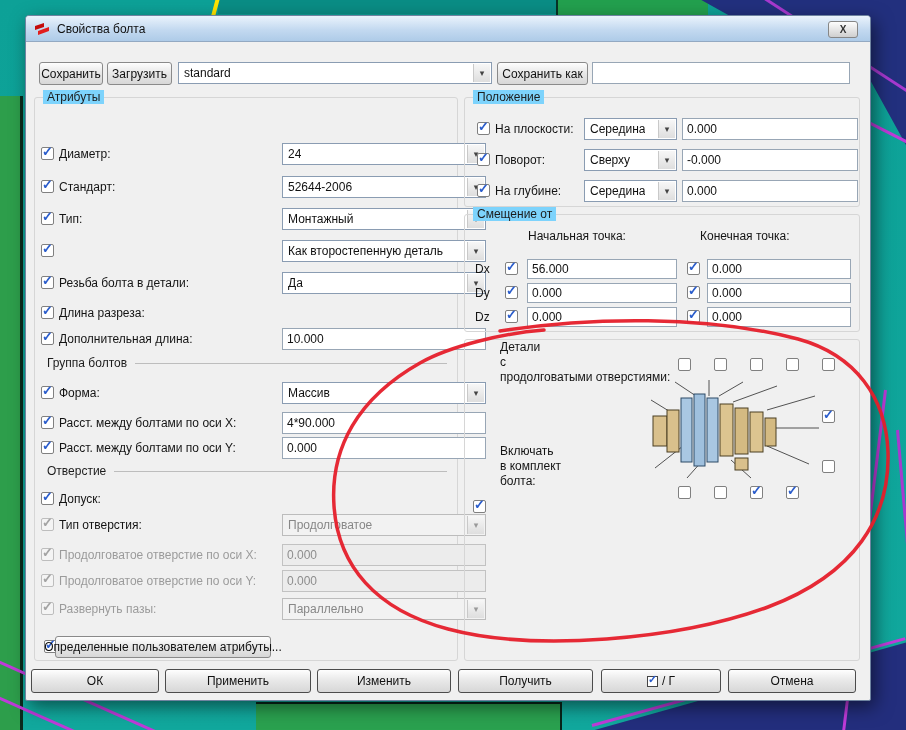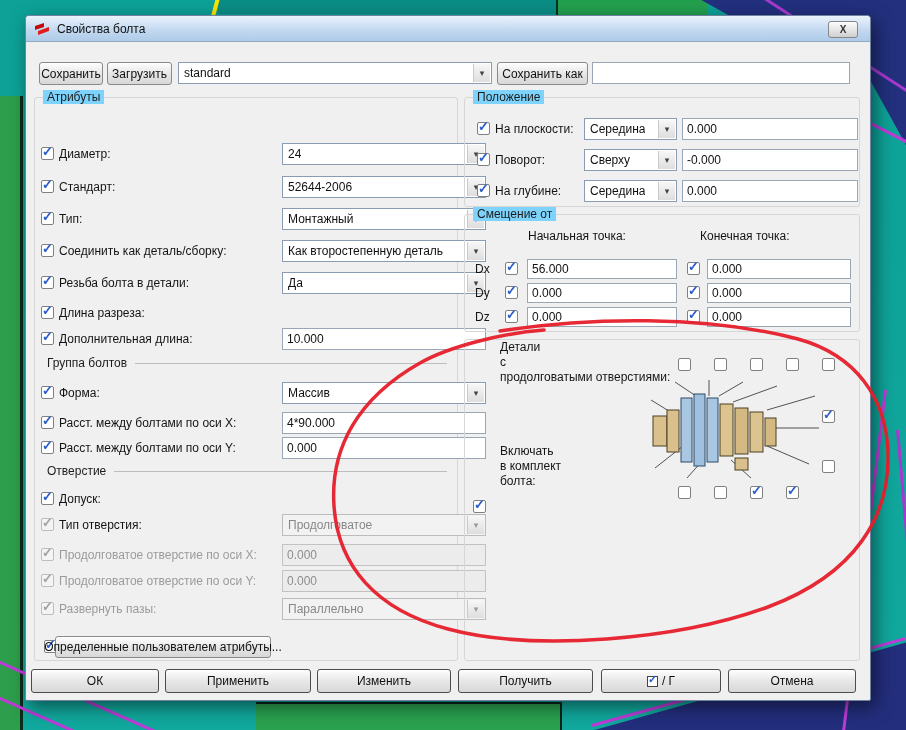--- a/index.html
+++ b/index.html
@@ -149,21 +149,20 @@
       <div class="arow" style="top:110px;">
         <span class="cb checked"></span>
         <span class="lbl">Тип:</span>
         <div class="ctrl combo">
             <span class="cval">Монтажный</span>
             <span class="arrow">▾</span>
           </div>
       </div>
       <div class="arow" style="top:142px;">
         <span class="cb checked"></span>
-        <span class="lbl">Соединить как деталь/сборку:</span>
         <div class="ctrl combo">
             <span class="cval">Как второстепенную деталь</span>
             <span class="arrow">▾</span>
           </div>
       </div>
       <div class="arow" style="top:174px;">
         <span class="cb checked"></span>
         <span class="lbl">Резьба болта в детали:</span>
         <div class="ctrl combo">
             <span class="cval">Да</span>

